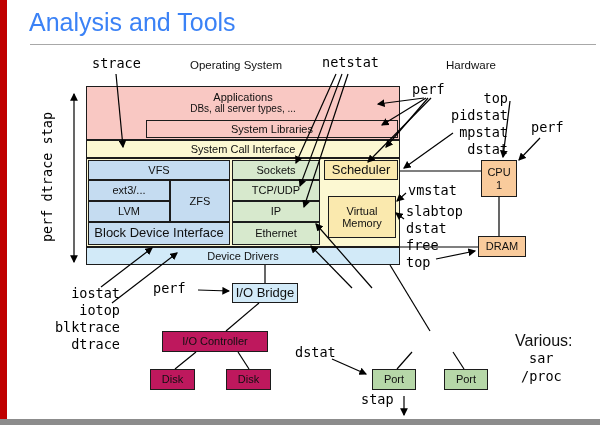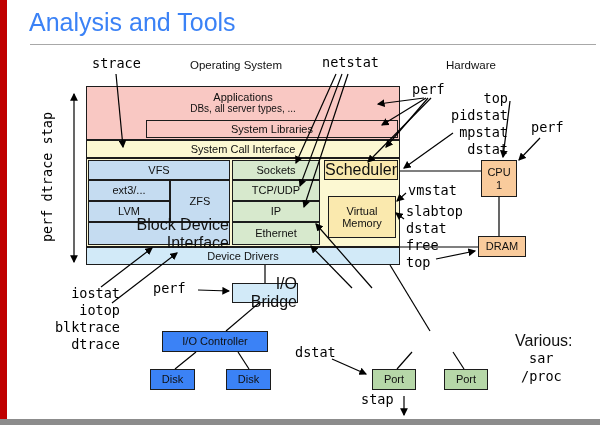--- a/index.html
+++ b/index.html
@@ -4,43 +4,43 @@
 <style>
   *{margin:0;padding:0;box-sizing:border-box}
   html,body{background:#e9e9e9}
   #slide{position:relative;width:600px;height:425px;background:#ffffff;overflow:hidden;
          font-family:"Liberation Sans",sans-serif;color:#111}
   #leftbar{position:absolute;left:0;top:0;width:7px;height:425px;background:#c00000;z-index:8}
   #bottombar{position:absolute;left:0;top:419px;width:600px;height:6px;background:#8c8c8c;z-index:8}
   #title{position:absolute;left:29px;top:8px;font-size:25px;color:#3b82f6;z-index:6}
   #trule{position:absolute;left:30px;top:44px;width:566px;height:1px;background:#a8a8a8;z-index:6}
   .box{position:absolute;border:1px solid #1c1c1c;display:flex;align-items:center;justify-content:center;
-       text-align:right;font-size:11px;color:#101010;line-height:1.12;z-index:1}
+       text-align:left;font-size:11px;color:#101010;line-height:1.12;z-index:1}
   .col{flex-direction:column}
   .z2{z-index:2}
   .pink{background:#f9c8c3}
   .payellow{background:#fcf8d2}
   .yellow{background:#fae9ae}
   .lblue{background:#c5dcf1}
-  .mblue{background:#3b82f6}
+  .mblue{background:#be185d}
   .pcyan{background:#d2eaf8}
   .lgreen{background:#d7e9cd}
   .mgreen{background:#b6d7a8}
   .orange{background:#f9cb9c}
   .tool{position:absolute;font-family:"DejaVu Sans Mono",monospace;font-size:13.5px;color:#000;
         z-index:6;white-space:pre}
   .slabel{position:absolute;font-size:11.5px;color:#111;z-index:6}
   .group{position:absolute;z-index:6;font-family:"DejaVu Sans Mono",monospace;font-size:13.5px;
          line-height:17px;color:#000}
   #arrows{position:absolute;left:0;top:0;z-index:5;pointer-events:none}
   .vwrap{position:absolute;left:34px;top:88px;width:26px;height:178px;display:flex;
          align-items:center;justify-content:center;z-index:6}
   .vwrap span{transform:rotate(-90deg);white-space:nowrap;font-family:"DejaVu Sans Mono",monospace;
          font-size:13.5px;color:#000}
-  .f10{font-size:10px}.f105{font-size:16px}
+  .f10{font-size:10px}.f105{font-size:13px}
 </style>
 </head>
 <body>
 
 <div id="slide">
 
   <div id="leftbar"></div>
   <div id="title">Analysis and Tools</div>
   <div id="trule"></div>
 

